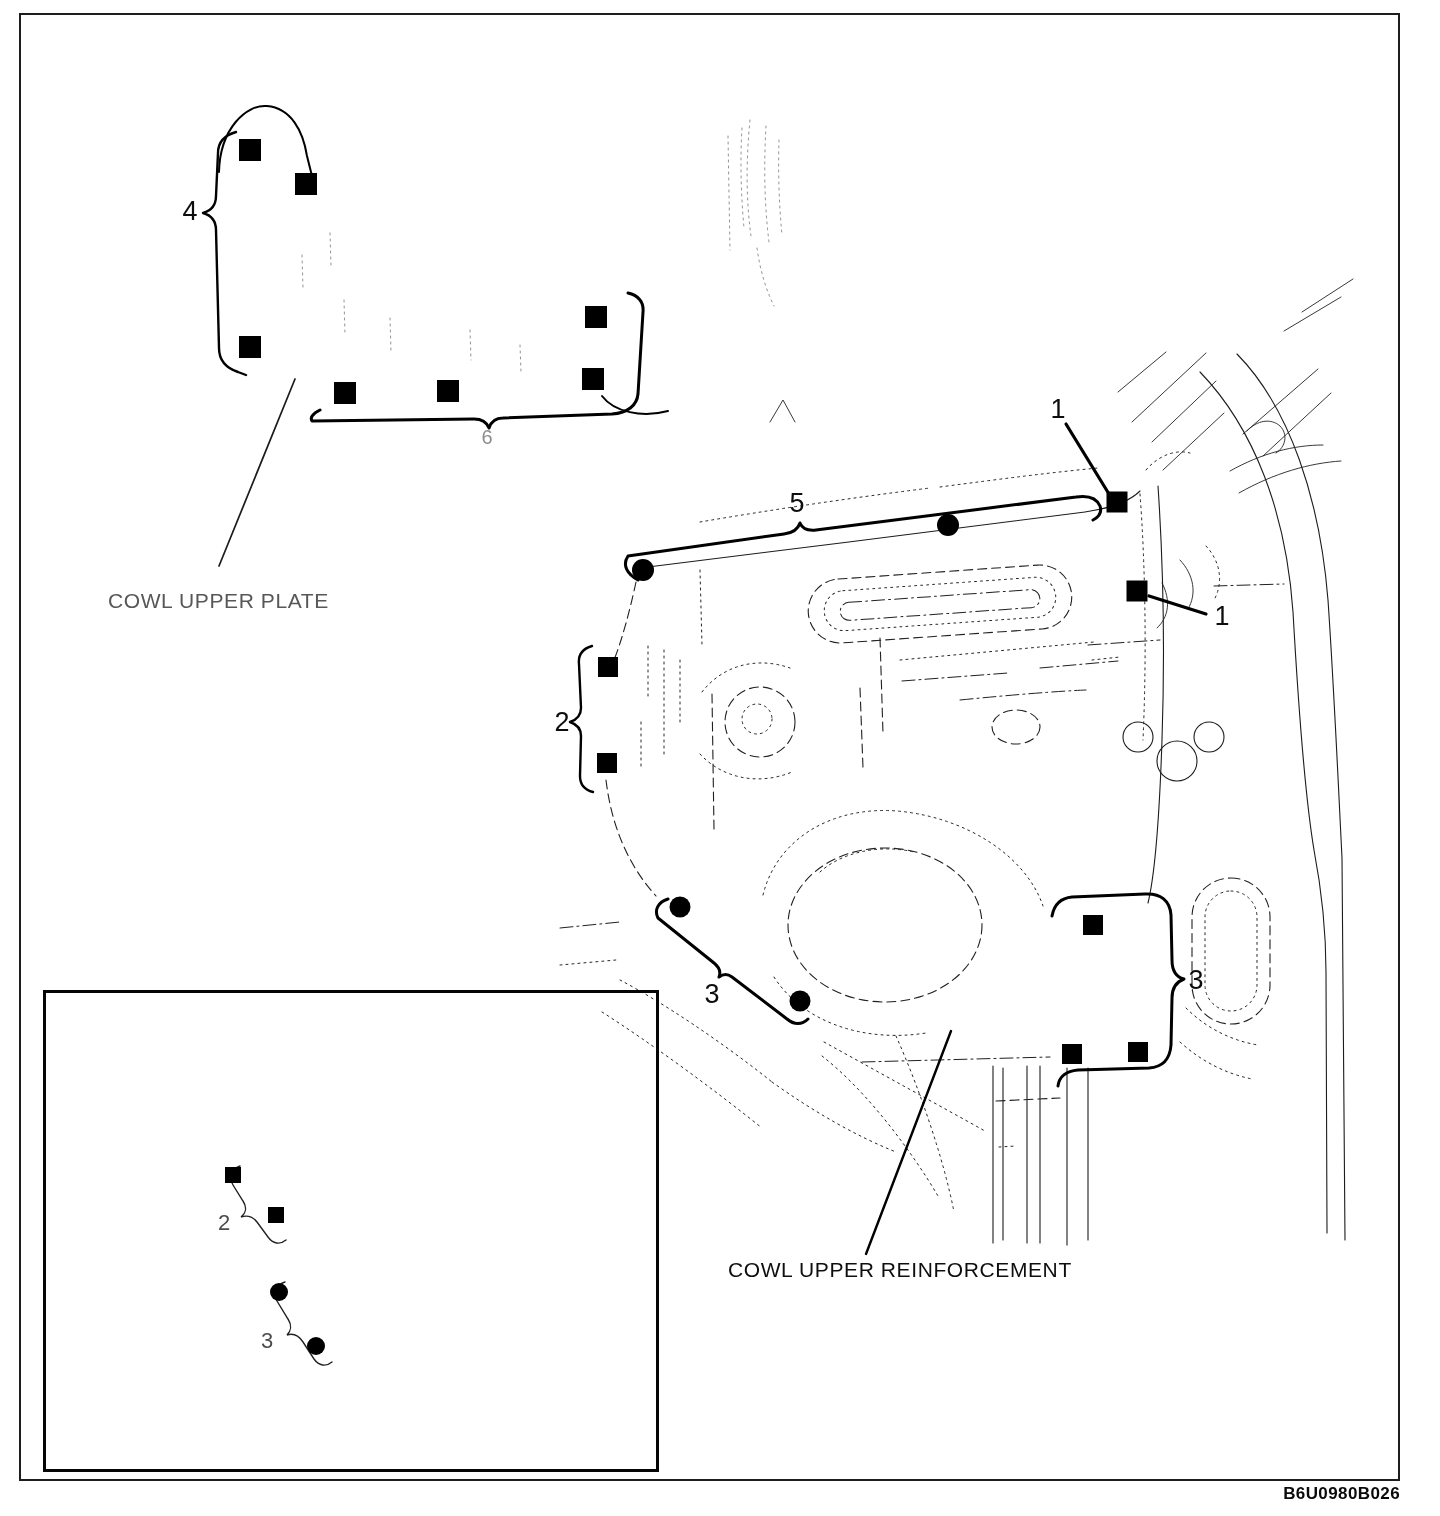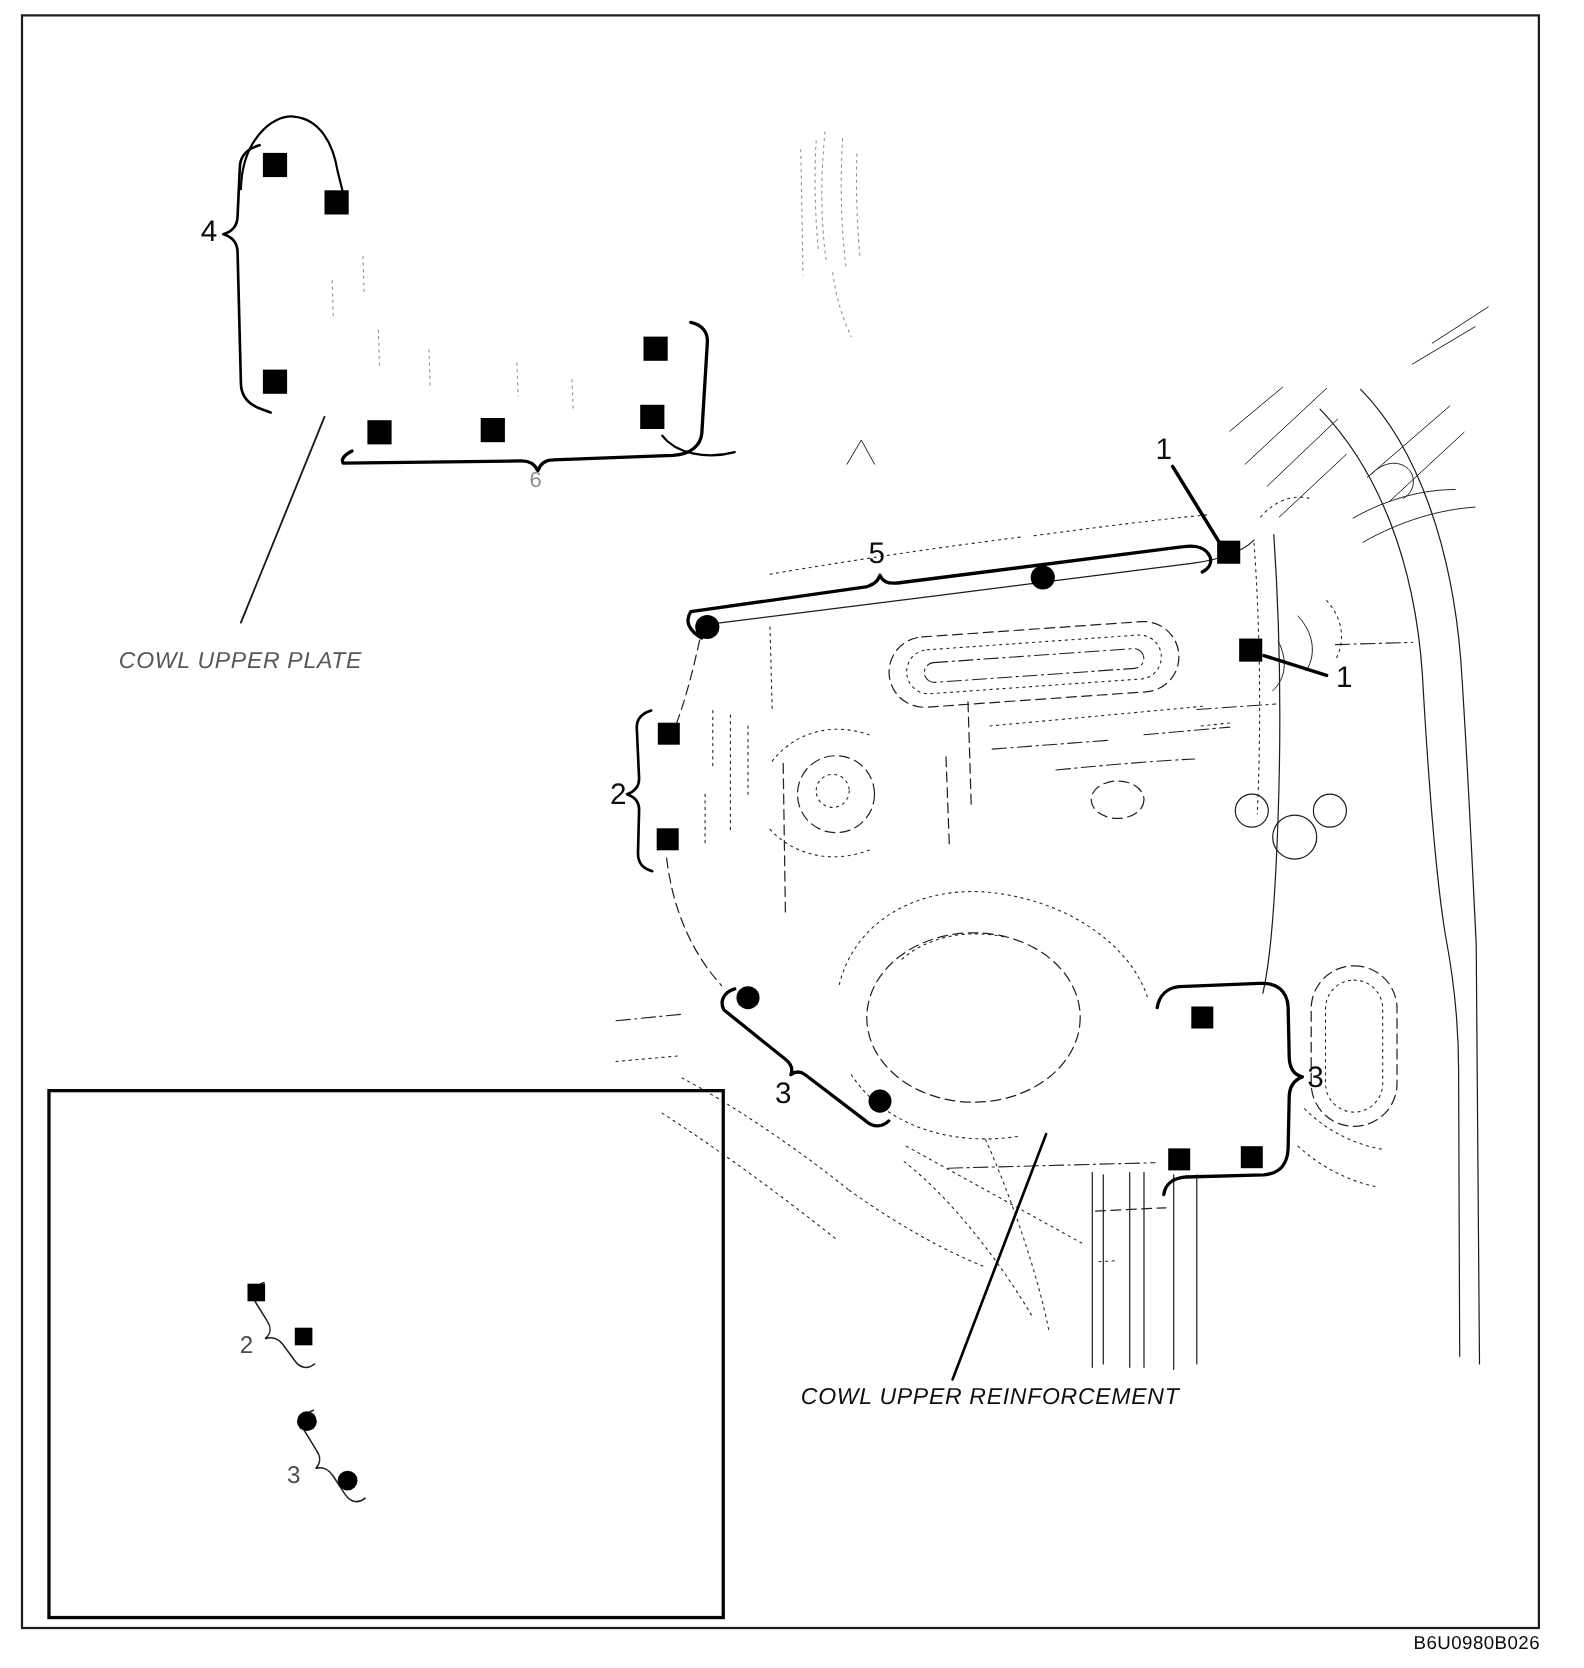--- a/index.html
+++ b/index.html
@@ -33,26 +33,26 @@
   .weld.circle{border-radius:50%;}
   
   .callout{
     position:absolute;transform:translate(-50%,-50%);
     font-family:"Liberation Sans", sans-serif;font-size:27px;color:#0d0d0d;line-height:1;
   }
   .callout.faint{font-size:20px;color:#8d8d8d;}
   .callout.inset{font-size:22px;color:#4c4c4c;}
   
   .part-label{
-    position:absolute;font-size:21px;letter-spacing:.6px;white-space:nowrap;line-height:1;font-style:italic;
+    position:absolute;font-size:21px;letter-spacing:.6px;white-space:nowrap;line-height:1;
   }
   .label-upper{left:108px;top:590px;color:#454545;opacity:.9;}
   .label-side{left:728px;top:1259px;color:#0e0e0e;}
   .ref-code{
-    position:absolute;right:40px;top:1484px;font-size:17px;font-weight:400;
+    position:absolute;right:40px;top:1484px;font-size:17px;font-weight:700;
     letter-spacing:.4px;color:#0a0a0a;
   }
 </style>
 </head>
 <body>
 
 <div class="page">
 
   <div class="frame"></div>
 

